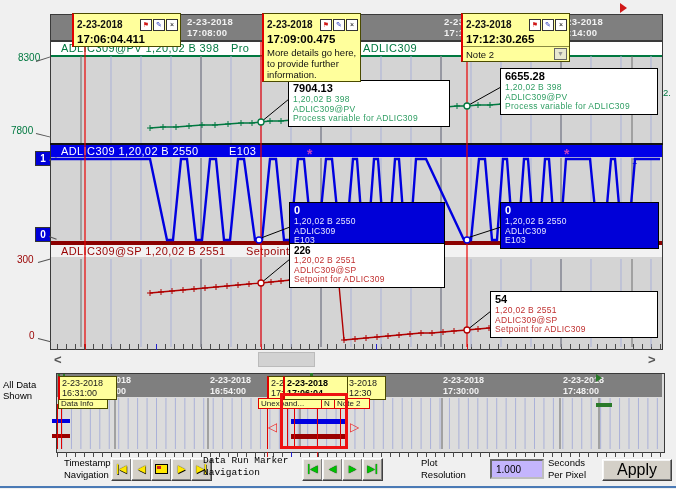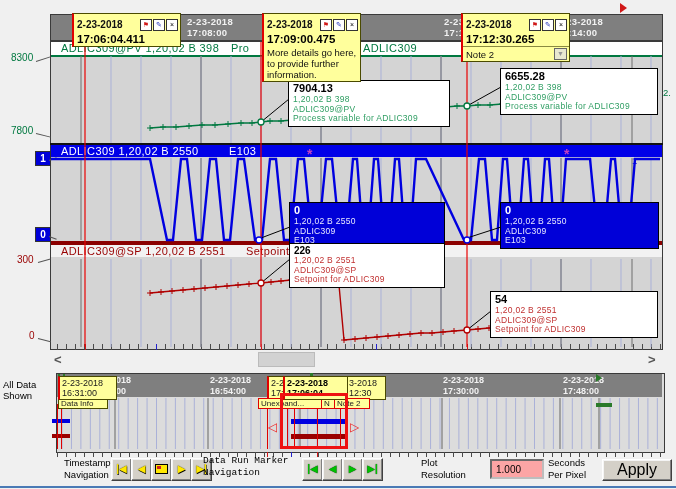--- a/index.html
+++ b/index.html
@@ -61,21 +61,21 @@
   .grn{background:#2a7a2a;}
   
   .ctl-label{position:absolute;font-size:9.5px;line-height:12px;color:#000;}
   .navbtn{position:absolute;width:19px;height:21px;background:#d4d0c8;border:1px solid;
     border-color:#ffffff #404040 #404040 #ffffff;box-shadow:inset -1px -1px 0 #808080, inset 1px 1px 0 #f4f4f4;
     text-align:center;font-size:10px;font-weight:bold;line-height:19px;cursor:default;}
   .gly-y{color:#ffe800;text-shadow:0 0 1px #000, 0.5px 0.5px 0 #000;}
   .gly-g{color:#00c000;text-shadow:0 0 1px #000;}
   .noteglyph{width:11px;height:8px;background:#ffe800;border:1px solid #000;margin:5px auto 0 auto;position:relative;}
   .noteglyph:after{content:"";position:absolute;left:1px;top:1px;width:4px;height:3px;background:#d02020;}
-  .txtinput{position:absolute;background:#fca5a5;border:2px inset #bdbdbd;font-size:10px;padding:1px 4px;
+  .txtinput{position:absolute;background:#c4b5fd;border:2px inset #bdbdbd;font-size:10px;padding:1px 4px;
     font-family:"Liberation Sans","DejaVu Sans",sans-serif;}
   .applybtn{position:absolute;background:#d4d0c8;border:1px solid;border-color:#ffffff #404040 #404040 #ffffff;
     box-shadow:inset -1px -1px 0 #808080, inset 1px 1px 0 #f4f4f4;font-size:16px;text-align:center;line-height:19px;}
   .tri-red-r{width:0;height:0;border-left:7px solid #d01818;border-top:5px solid transparent;border-bottom:5px solid transparent;}
   .tri-grn-r{width:0;height:0;border-left:6px solid #2a7a2a;border-top:4px solid transparent;border-bottom:4px solid transparent;}
 </style>
 </head>
 <body>
 
 <div id="app">
@@ -112,21 +112,21 @@
   <div class="abs penhdr hdr-blue" style="left:51px;top:145px;width:611px;height:12px;">
     <span class="abs" style="left:10px;top:0;">ADLIC309 1,20,02 B 2550</span>
     <span class="abs" style="left:178px;top:0;">E103</span>
   </div>
   <div class="abs sep-darkred" style="left:51px;top:241px;width:611px;height:4px;"></div>
   <div class="abs penhdr hdr-red" style="left:51px;top:245px;width:611px;height:12px;">
     <span class="abs" style="left:10px;top:0;">ADLIC309@SP 1,20,02 B 2551</span>
     <span class="abs" style="left:195px;top:0;">Setpoint</span>
   </div>
 
-  <div class="ylab" style="left:11px;top:52px;color:#007840;">8300</div>
+  <div class="ylab" style="left:18px;top:52px;color:#007840;">8300</div>
   <div class="ylab" style="left:11px;top:125px;color:#007840;">7800</div>
   <div class="leader" style="left:36px;top:61px;width:15px;transform:rotate(-18deg);"></div>
   <div class="leader" style="left:36px;top:133px;width:15px;transform:rotate(14deg);"></div>
   <div class="ylab-box" style="left:35px;top:151px;">1</div>
   <div class="ylab-box" style="left:35px;top:227px;">0</div>
   <div class="leader" style="left:49px;top:160px;width:8px;transform:rotate(-20deg);"></div>
   <div class="leader" style="left:49px;top:236px;width:8px;transform:rotate(20deg);"></div>
   <div class="ylab" style="left:17px;top:254px;color:#990000;">300</div>
   <div class="ylab" style="left:29px;top:330px;color:#990000;">0</div>
   <div class="leader" style="left:38px;top:262px;width:13px;transform:rotate(-16deg);"></div>

